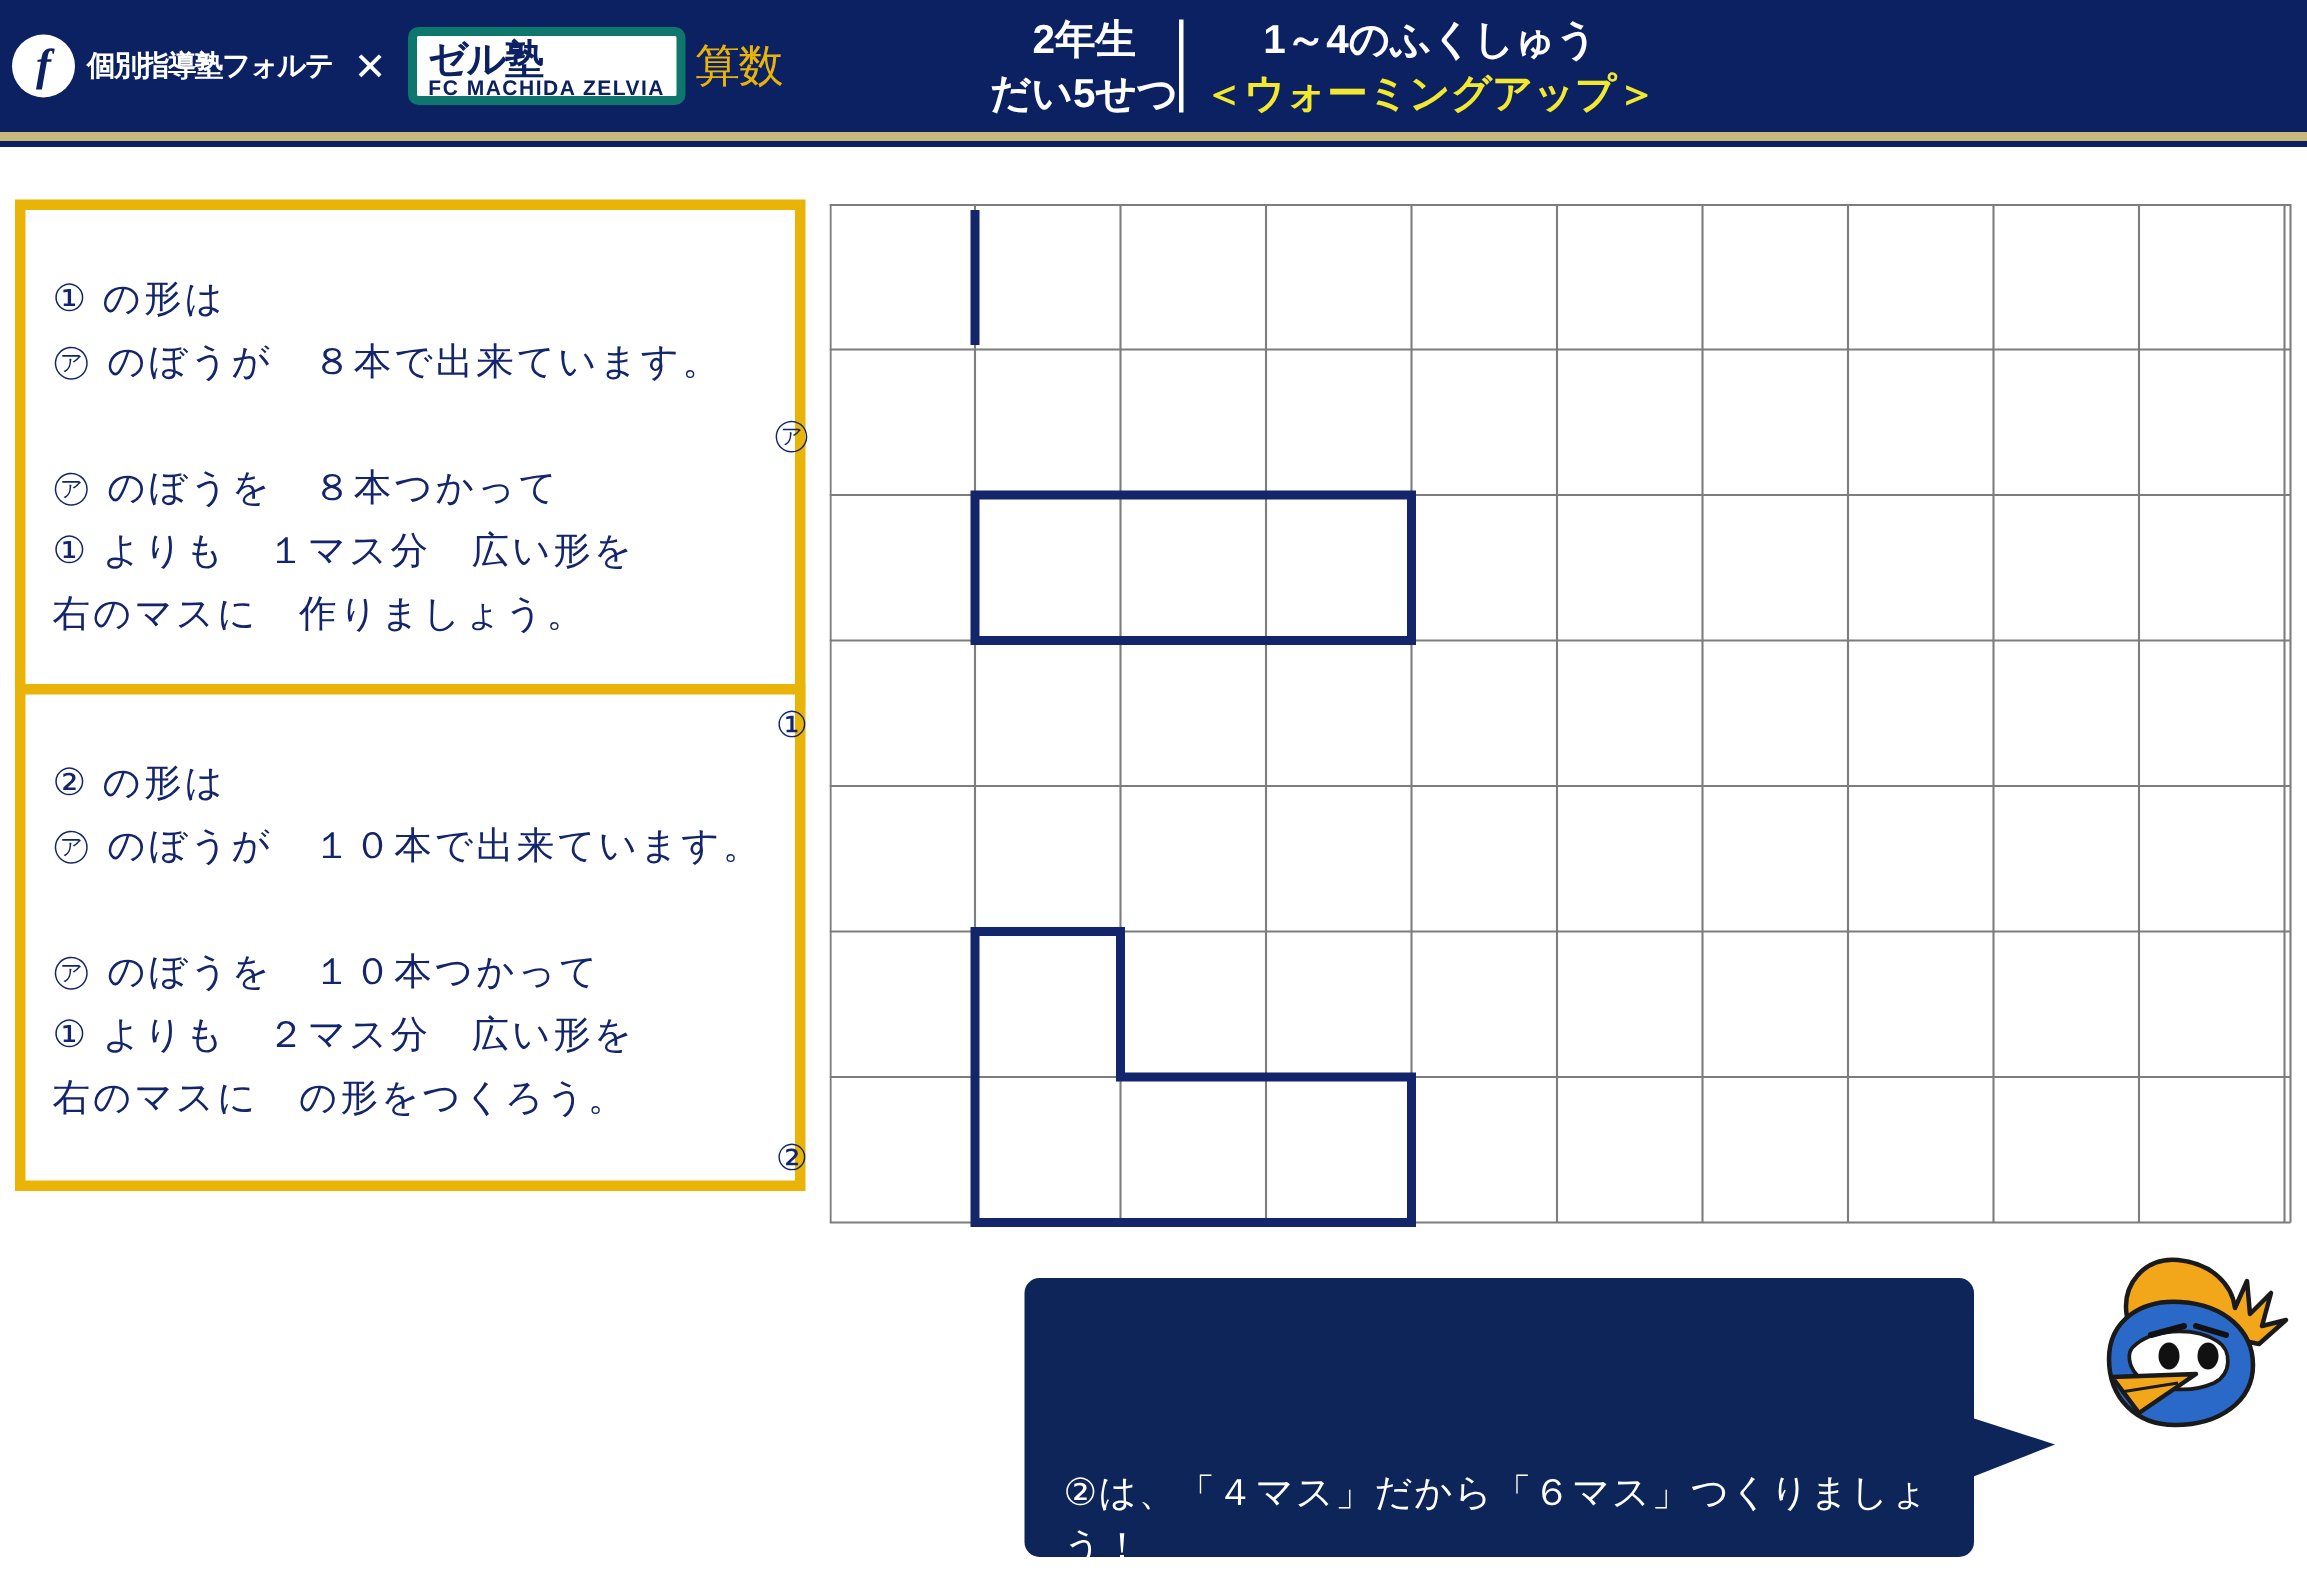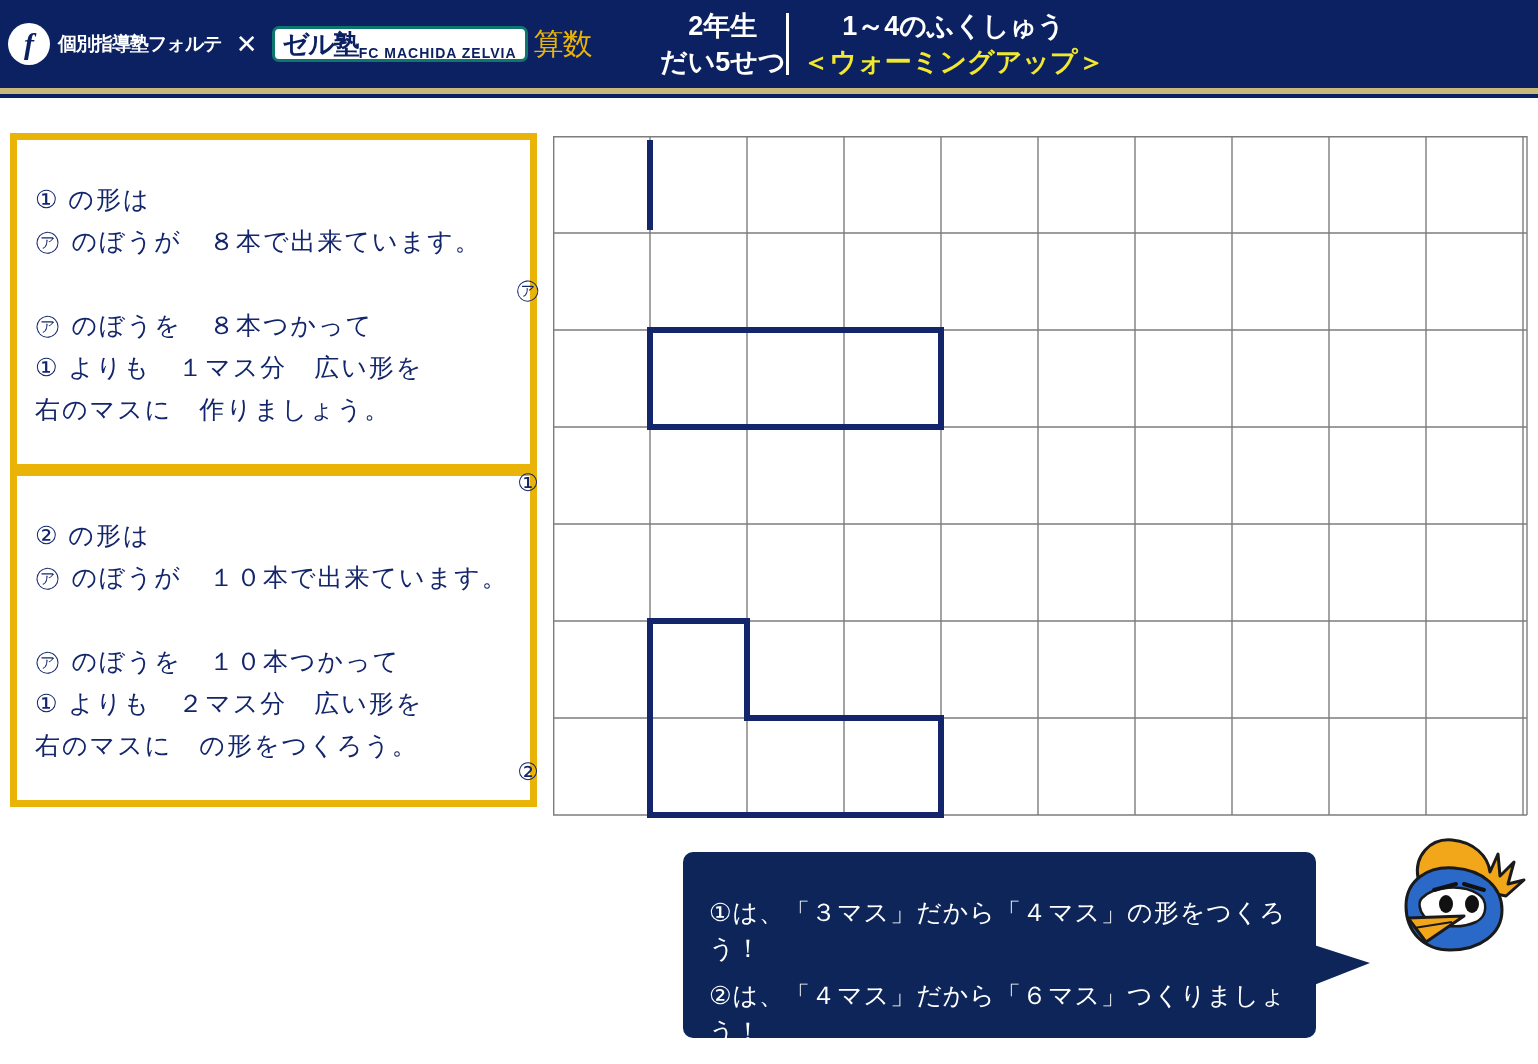--- a/index.html
+++ b/index.html
@@ -66,26 +66,26 @@
     letter-spacing: -1px;
   }
   .cross {
     color: #ffffff;
     font-size: 26px;
     font-weight: bold;
     margin: 0 14px;
   }
   .zelvia-badge {
     background: #ffffff;
-    border: 3px solid #0f766e;
+    border: 6px solid #0f766e;
     border-radius: 7px;
     padding: 2px 8px 1px 8px;
     display: flex;
-    flex-direction: row;
-    align-items: flex-end;
+    flex-direction: column;
+    align-items: flex-start;
     min-width: 140px;
   }
   .zelvia-badge .zel-main {
     color: #0b2161;
     font-size: 26px;
     font-weight: bold;
     letter-spacing: -1px;
     line-height: 27px;
   }
   .zelvia-badge .zel-sub {
@@ -140,21 +140,21 @@
   }
 
   
   .panel {
     position: absolute;
     border: 7px solid #eab308;
     background: #ffffff;
     box-sizing: border-box;
   }
   #panel1 { left: 10px; top: 133px; width: 527px; height: 338px; }
-  #panel2 { left: 10px; top: 469px; width: 527px; height: 338px; }
+  #panel2 { left: 10px; top: 456px; width: 527px; height: 338px; }
   .panel-inner {
     padding: 38px 0 0 18px;
   }
   .panel p {
     margin: 0 0 0 0;
     font-size: 25px;
     line-height: 42px;
     letter-spacing: 2px;
     color: #13256b;
     white-space: pre;
@@ -305,21 +305,20 @@
   <div class="row-label" id="label-2">②</div>
 </div>
 
 <style>
   #label-a { left: -45px; }
   #label-1 { left: -45px; }
   #label-2 { left: -45px; }
 </style>
 
 <div class="bubble">
-  <p class="l1">①は、「３マス」だから「４マス」の形をつくろう！</p>
   <p class="l2">②は、「４マス」だから「６マス」つくりましょう！</p>
 </div>
 <div class="bubble-tail"></div>
 
 <div class="mascot">
   <svg width="150" height="136" viewBox="0 0 150 136" xmlns="http://www.w3.org/2000/svg">
 
     <path d="M40 46 C36 24 52 6 74 8 C96 10 110 24 112 40 L120 22 L122 44 L136 30 L130 52 L146 48 L128 64 Z" fill="#f2a71b" stroke="#1a1a1a" stroke-width="3" stroke-linejoin="round"></path>
 
     <path d="M28 74 C28 48 50 34 76 36 C106 38 124 56 124 78 C124 102 102 118 72 118 C46 118 28 100 28 74 Z" fill="#2a69c8" stroke="#1a1a1a" stroke-width="3"></path>

